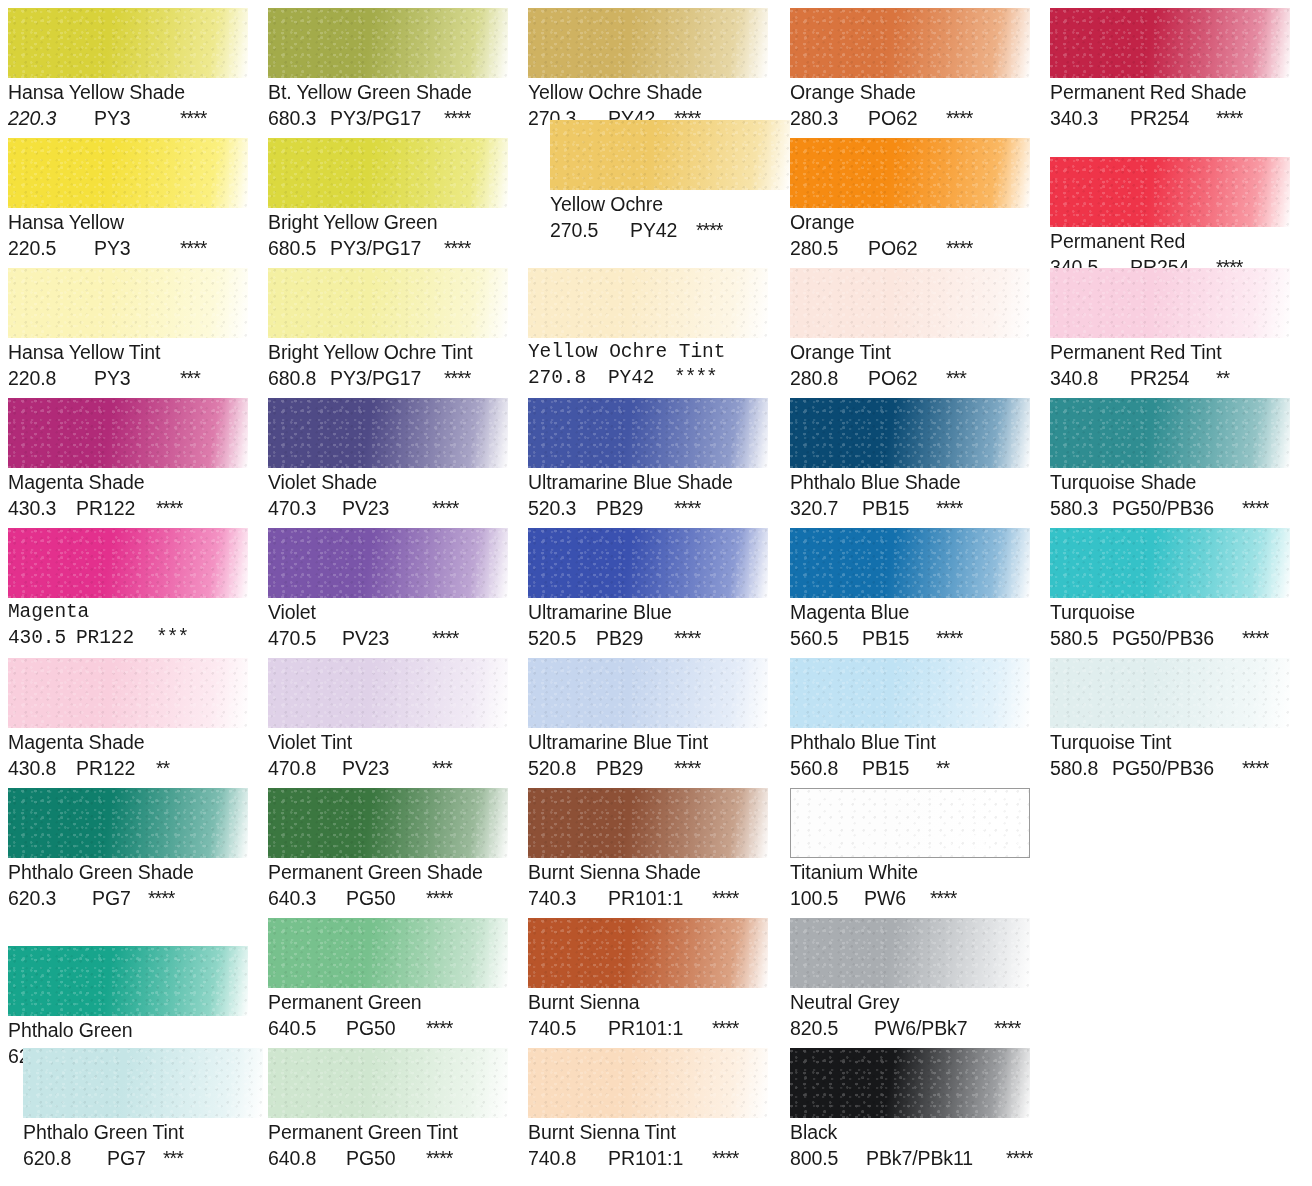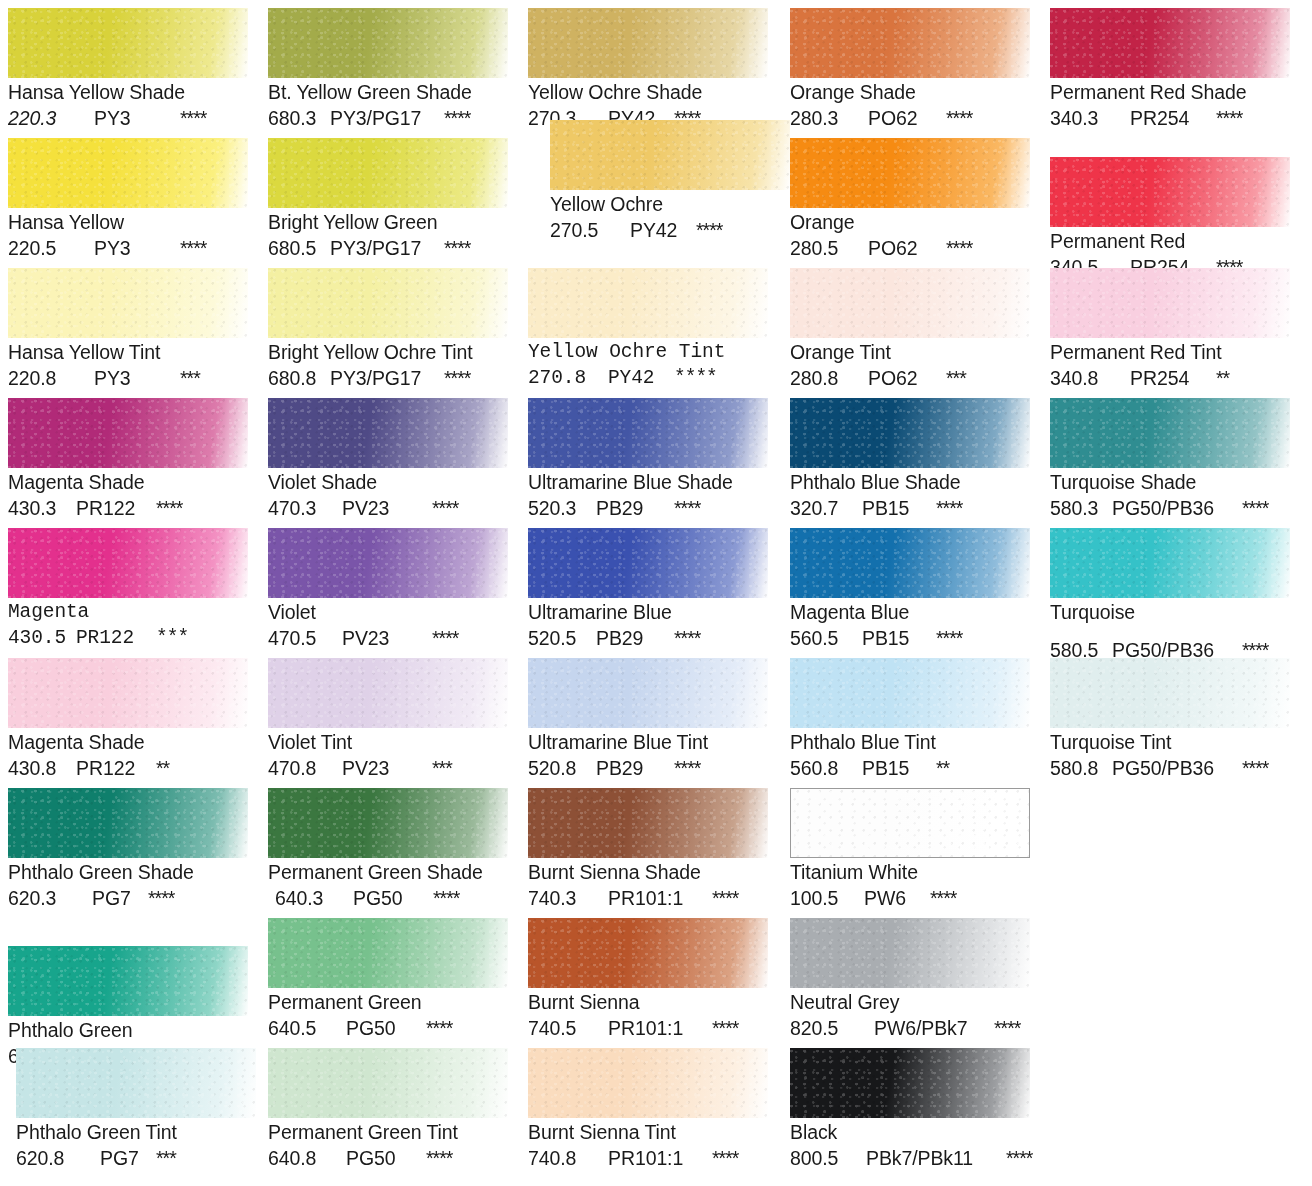--- a/index.html
+++ b/index.html
@@ -338,21 +338,21 @@
         <span class="pig" style="min-width: 74px;">PB15</span>
         <span class="stars">****</span>
       </div>
     </div>
     <div class="cell" style="left: 1050px; top: 528px;">
       <div class="swatch" style="height: 70px; width: 240px; background: linear-gradient(100deg, rgb(53, 194, 200) 0%, rgb(53, 194, 200) 42%, rgb(159, 226, 229) 84%, rgb(255, 255, 255) 100%);">
         <div class="tex"></div>
       </div>
       <div class="label">Turquoise</div>
       <div class="meta">
-        <span class="code" style="min-width: 62px; margin-top: 12px;">580.5</span>
+        <span class="code" style="min-width: 62px;">580.5</span>
         <span class="pig" style="min-width: 130px;">PG50/PB36</span>
         <span class="stars">****</span>
       </div>
     </div>
     <div class="cell" style="left: 8px; top: 658px;">
       <div class="swatch" style="height: 70px; width: 240px; background: linear-gradient(100deg, rgb(249, 206, 221) 0%, rgb(249, 206, 221) 42%, rgb(253, 234, 241) 84%, rgb(255, 255, 255) 100%);">
         <div class="tex"></div>
       </div>
       <div class="label">Magenta Shade</div>
       <div class="meta">
@@ -415,21 +415,21 @@
         <span class="pig" style="min-width: 56px;">PG7</span>
         <span class="stars">****</span>
       </div>
     </div>
     <div class="cell" style="left: 268px; top: 788px;">
       <div class="swatch" style="height: 70px; width: 240px; background: linear-gradient(100deg, rgb(59, 119, 64) 0%, rgb(59, 119, 64) 42%, rgb(154, 185, 154) 84%, rgb(255, 255, 255) 100%);">
         <div class="tex"></div>
       </div>
       <div class="label">Permanent Green Shade</div>
       <div class="meta">
-        <span class="code" style="min-width: 78px; margin-left: 7px;">640.3</span>
+        <span class="code" style="min-width: 78px;">640.3</span>
         <span class="pig" style="min-width: 80px;">PG50</span>
         <span class="stars">****</span>
       </div>
     </div>
     <div class="cell" style="left: 528px; top: 788px;">
       <div class="swatch" style="height: 70px; width: 240px; background: linear-gradient(100deg, rgb(141, 80, 54) 0%, rgb(141, 80, 54) 42%, rgb(199, 162, 140) 84%, rgb(255, 255, 255) 100%);">
         <div class="tex"></div>
       </div>
       <div class="label">Burnt Sienna Shade</div>
       <div class="meta">
@@ -486,21 +486,21 @@
       <div class="swatch" style="height: 70px; width: 240px; background: linear-gradient(100deg, rgb(169, 173, 177) 0%, rgb(169, 173, 177) 42%, rgb(228, 230, 232) 84%, rgb(255, 255, 255) 100%);">
         <div class="tex"></div>
       </div>
       <div class="label">Neutral Grey</div>
       <div class="meta">
         <span class="code" style="min-width: 84px;">820.5</span>
         <span class="pig" style="min-width: 120px;">PW6/PBk7</span>
         <span class="stars">****</span>
       </div>
     </div>
-    <div class="cell" style="left: 16px; top: 1048px;">
+    <div class="cell" style="left: 23px; top: 1048px;">
       <div class="swatch" style="height: 70px; width: 240px; background: linear-gradient(100deg, rgb(197, 229, 230) 0%, rgb(197, 229, 230) 42%, rgb(230, 244, 245) 84%, rgb(255, 255, 255) 100%);">
         <div class="tex"></div>
       </div>
       <div class="label">Phthalo Green Tint</div>
       <div class="meta">
         <span class="code" style="min-width: 84px;">620.8</span>
         <span class="pig" style="min-width: 56px;">PG7</span>
         <span class="stars">***</span>
       </div>
     </div>

